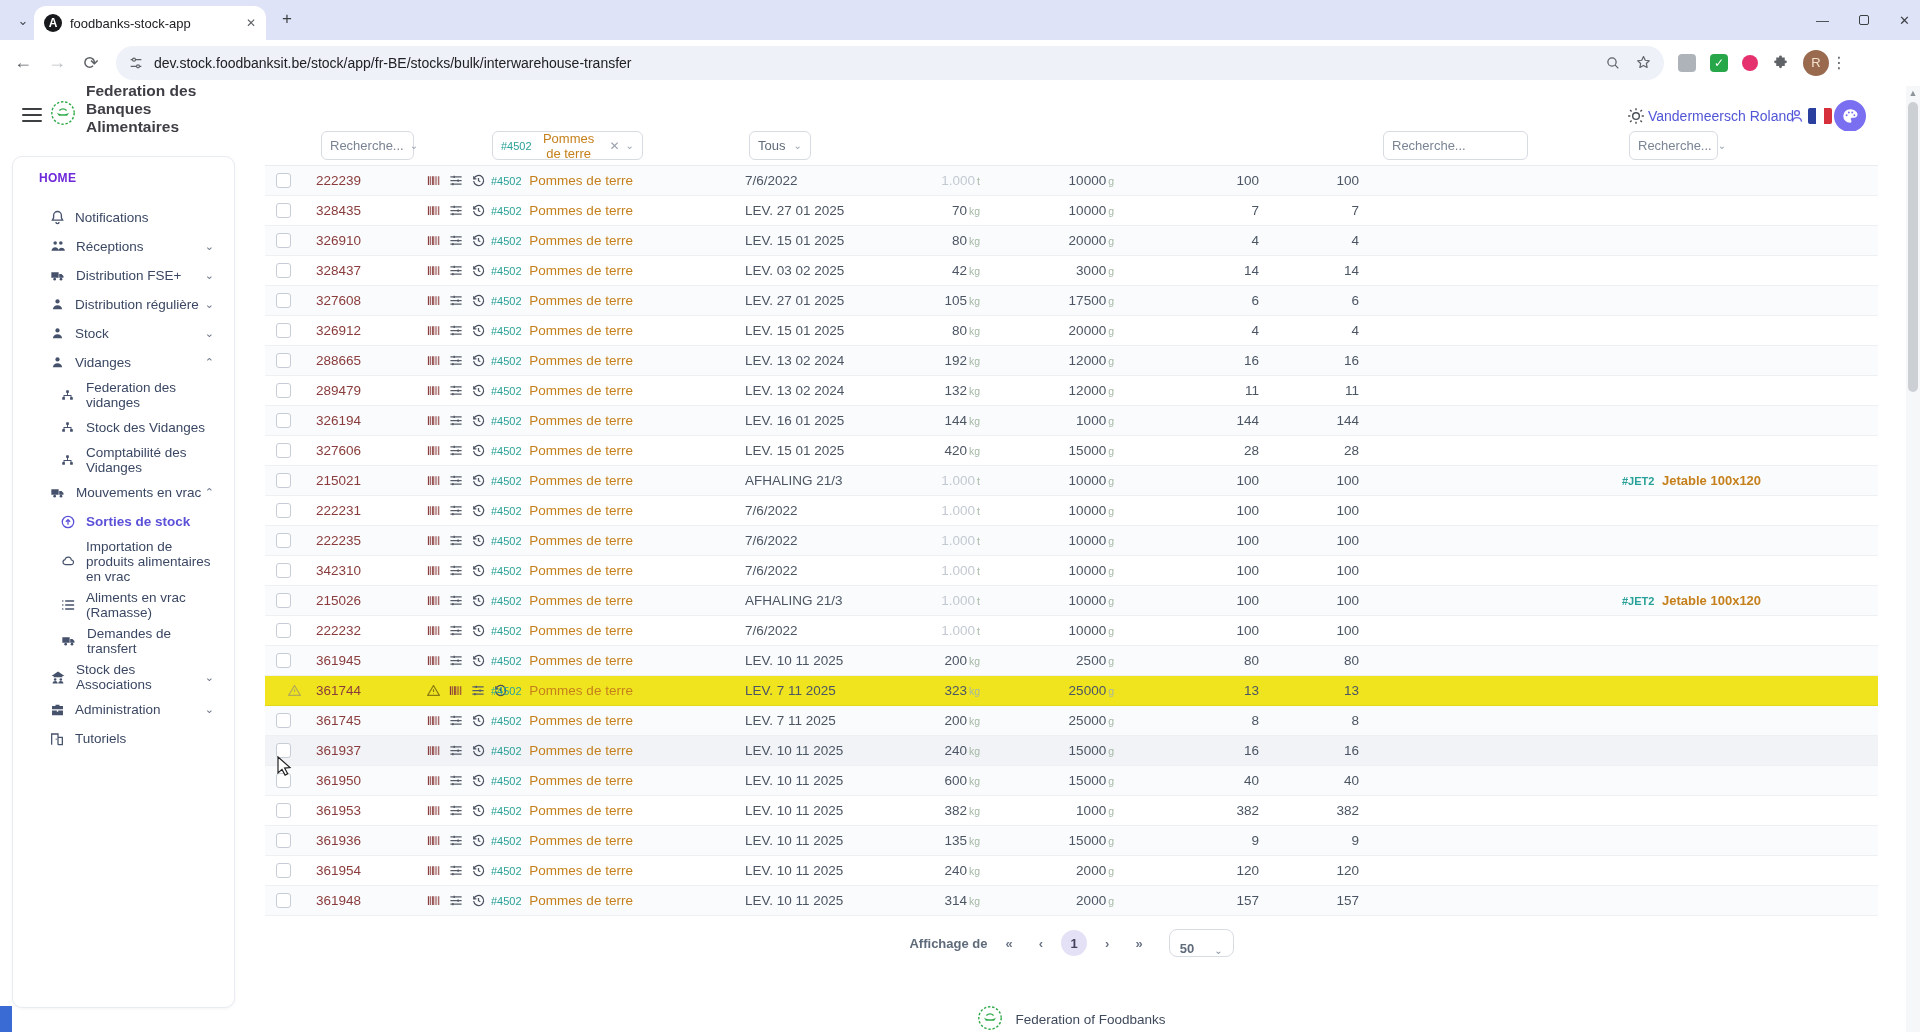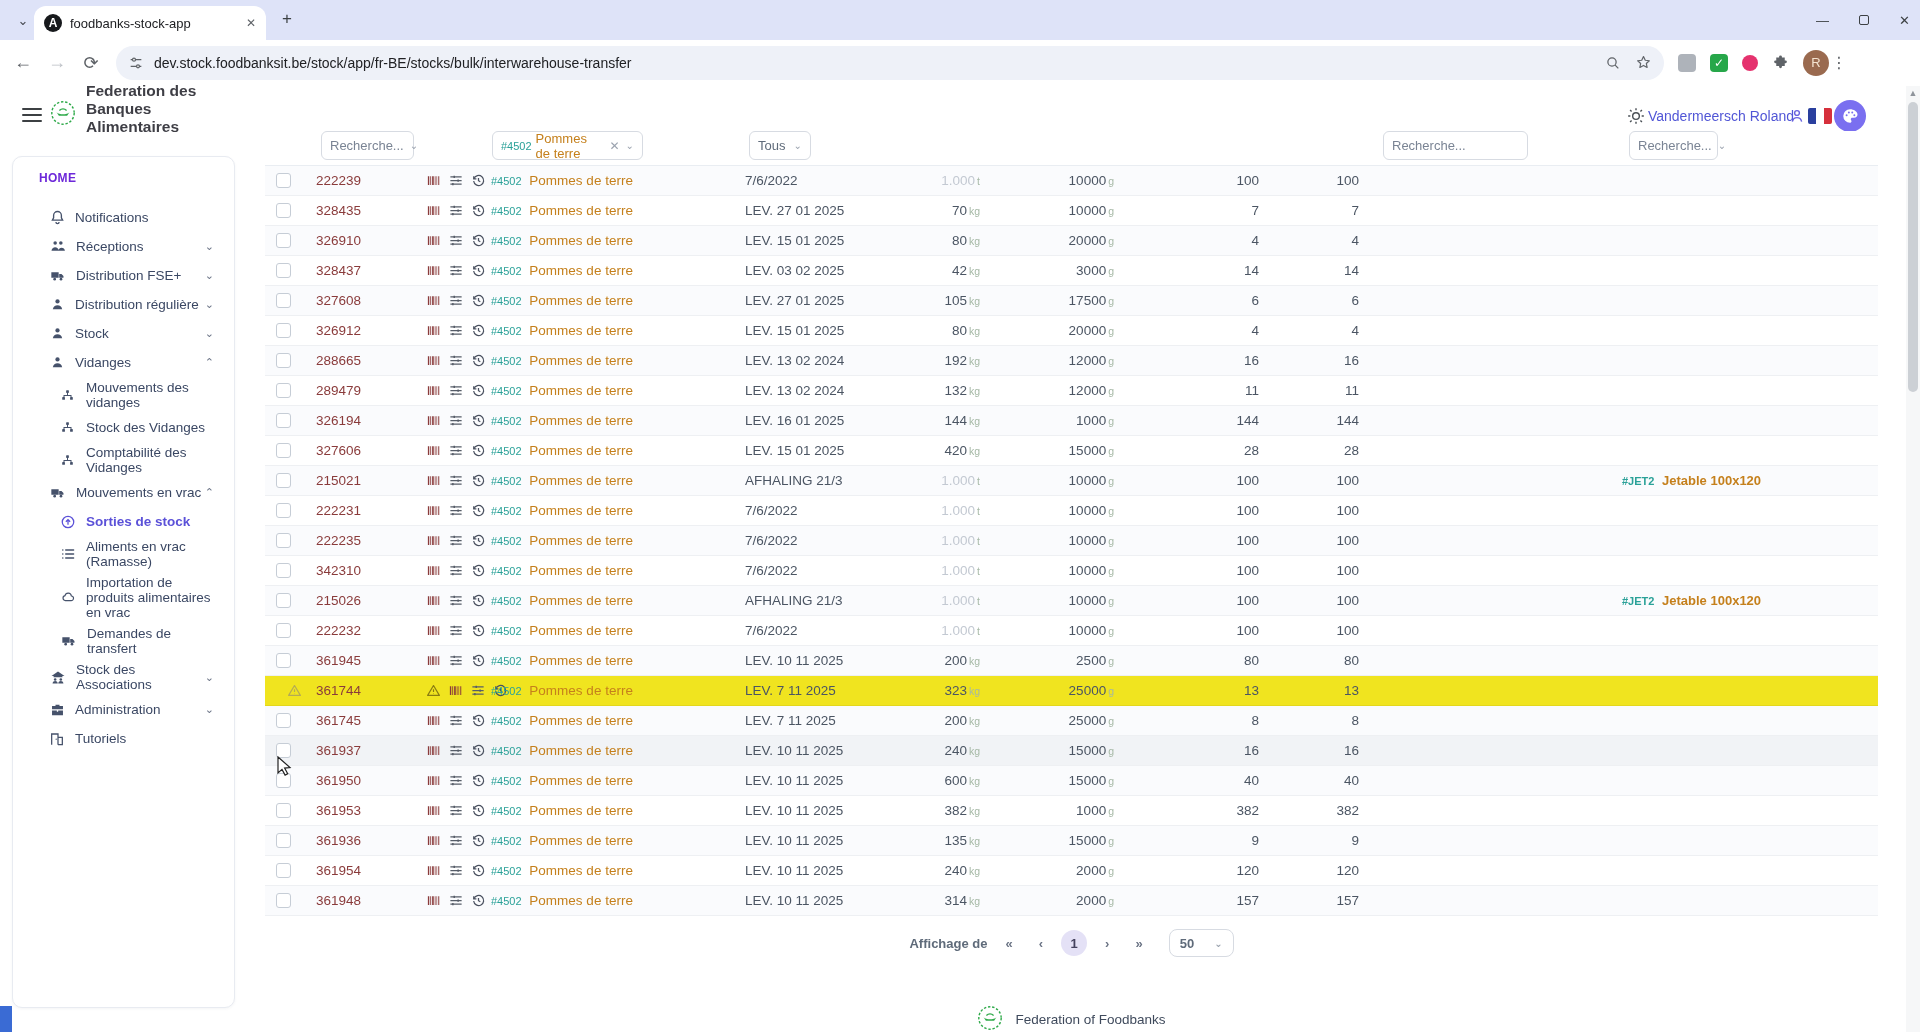--- a/index.html
+++ b/index.html
@@ -66,21 +66,21 @@
     color:#3a4763; cursor:pointer; }
   .nav-item.sub { padding-left:47px; }
   .nav-item .ic { display:flex; color:#46526b; flex:0 0 17px; }
   .nav-item .lbl { margin-left:9px; line-height:15px; }
   .nav-item .chev { margin-left:auto; margin-right:10px; font-size:11px; color:#6b7487; }
   .nav-item.active { color:#5b51d8; font-weight:700; }
   .nav-item.active .ic { color:#5b51d8; }
 
   
   .main { position:absolute; left:265px; top:131px; width:1613px; height:901px; background:#fff; }
-  .filterbar { position:relative; height:34px; }
+  .filterbar { position:relative; height:34px;text-align:center; }
   .fctl { position:absolute; top:0; height:29px; border:1px solid #d7dbe2; border-radius:6px; background:#fff;
     display:flex; align-items:center; font-size:13px; color:#7a8494; padding:0 8px; cursor:pointer; }
   .fctl .chev { margin-left:auto; color:#9aa2ae; font-size:10px; padding-left:6px; }
   .fctl .clear { color:#9aa2ae; font-size:12px; margin-left:8px; }
   .prod-code { color:#2aa198; font-size:11px; margin-right:4px; }
   .prod-name { color:#c5801c; }
 
   .rows { border-top:1px solid #e9edf2; }
   .trow { display:grid; grid-template-columns:44px 110px 72px 254px 160px 75px 134px 145px 100px 1fr;
     height:30px; align-items:center; border-bottom:1px solid #eef0f3; font-size:13.5px; color:#4b5563;
@@ -103,21 +103,21 @@
   .muted_qty .qty-val { color:#c3c9d2; }
   .cell-extra { padding-left:263px; font-size:13px;font-weight:bold; }
   .extra-code { color:#2aa198; font-size:11px; margin-right:4px; }
   .extra-name { color:#c5801c; }
 
   .pagination { margin-top:13px; display:flex; align-items:center; justify-content:center; gap:10px;
     font-size:13px; color:#5f6b7a;font-weight:bold; }
   .pg-btn { padding:0 8px; color:#6b7485; cursor:pointer; font-size:13px; }
   .pg-num { width:26px; height:26px; border-radius:50%; background:#e4e1f6; color:#44415e; display:flex;
     align-items:center; justify-content:center; cursor:pointer; }
-  .pg-size { border:1px solid #d7dbe2; border-radius:8px; height:28px; display:flex; align-items:center;
+  .pg-size { border:1px solid #d7dbe2; border-radius:8px; height:28px; display:flex; align-items:flex-end;
     padding:0 10px; gap:20px; color:#5f6b7a; cursor:pointer; margin-left:8px; }
   .pg-size .chev { color:#9aa2ae; font-size:10px; }
 
   .page-footer { margin-top:48px; display:flex; align-items:center; justify-content:center; gap:12px;
     font-size:13.5px; color:#3f4a5c; }
 
   
   .scrollbar { position:absolute; right:0; top:86px; width:14px; height:946px; background:#f6f7f8; }
   .sb-arrow { width:14px; height:14px; color:#8f949b; font-size:9px; display:flex; align-items:center;
     justify-content:center; cursor:pointer; }
@@ -308,21 +308,21 @@
 
         <div class="nav-item sub even">
           <span class="ic">
             <svg width="15" height="15" viewBox="0 0 24 24" fill="currentColor">
               <rect x="9.8" y="3.5" width="4.4" height="4.4" rx="1"></rect>
               <rect x="3.5" y="14.5" width="4.4" height="4.4" rx="1"></rect>
               <rect x="16.1" y="14.5" width="4.4" height="4.4" rx="1"></rect>
               <path d="M11.2 7.9h1.6v3.1h5.6v3.5h-1.6v-1.9H7.2v1.9H5.6v-3.5h5.6z"></path>
             </svg>
           </span>
-          <span class="lbl">Mouvements des vidanges</span>
+          <span class="lbl">Federation des vidanges</span>
 
         </div>
 
         <div class="nav-item sub">
           <span class="ic">
             <svg width="15" height="15" viewBox="0 0 24 24" fill="currentColor">
               <rect x="9.8" y="3.5" width="4.4" height="4.4" rx="1"></rect>
               <rect x="3.5" y="14.5" width="4.4" height="4.4" rx="1"></rect>
               <rect x="16.1" y="14.5" width="4.4" height="4.4" rx="1"></rect>
               <path d="M11.2 7.9h1.6v3.1h5.6v3.5h-1.6v-1.9H7.2v1.9H5.6v-3.5h5.6z"></path>
@@ -362,40 +362,40 @@
           <span class="ic">
             <svg width="16" height="16" viewBox="0 0 24 24" fill="none" stroke="currentColor" stroke-width="1.9">
               <circle cx="12" cy="12" r="8.6"></circle>
               <path d="M12 16.2V8.6M8.8 11.6 12 8.4l3.2 3.2"></path>
             </svg>
           </span>
           <span class="lbl">Sorties de stock</span>
 
         </div>
 
+        <div class="nav-item sub even">
+          <span class="ic">
+            <svg width="17" height="15" viewBox="0 0 24 24" fill="none" stroke="currentColor" stroke-width="1.9">
+              <path d="M7 17a4 4 0 0 1-.6-7.9A5.2 5.2 0 0 1 16.6 9.6 3.7 3.7 0 0 1 16 17z"></path>
+            </svg>
+          </span>
+          <span class="lbl">Importation de produits alimentaires en vrac</span>
+
+        </div>
+
         <div class="nav-item sub">
           <span class="ic">
             <svg width="16" height="16" viewBox="0 0 24 24" stroke="currentColor" stroke-width="1.9" fill="currentColor">
               <path d="M8.5 6h12M8.5 12h12M8.5 18h12" stroke-linecap="round"></path>
               <circle cx="4.2" cy="6" r="1.2" stroke="none"></circle>
               <circle cx="4.2" cy="12" r="1.2" stroke="none"></circle>
               <circle cx="4.2" cy="18" r="1.2" stroke="none"></circle>
             </svg>
           </span>
           <span class="lbl">Aliments en vrac (Ramasse)</span>
-
-        </div>
-
-        <div class="nav-item sub even">
-          <span class="ic">
-            <svg width="17" height="15" viewBox="0 0 24 24" fill="none" stroke="currentColor" stroke-width="1.9">
-              <path d="M7 17a4 4 0 0 1-.6-7.9A5.2 5.2 0 0 1 16.6 9.6 3.7 3.7 0 0 1 16 17z"></path>
-            </svg>
-          </span>
-          <span class="lbl">Importation de produits alimentaires en vrac</span>
 
         </div>
 
         <div class="nav-item sub">
           <span class="ic">
             <svg width="18" height="16" viewBox="0 0 24 24" fill="currentColor">
               <path d="M2 6.5h11v8H2zM13.8 9h3.4l3 3v2.5h-6.4z"></path>
               <circle cx="7" cy="16.8" r="2"></circle>
               <circle cx="16.5" cy="16.8" r="2"></circle>
             </svg>

